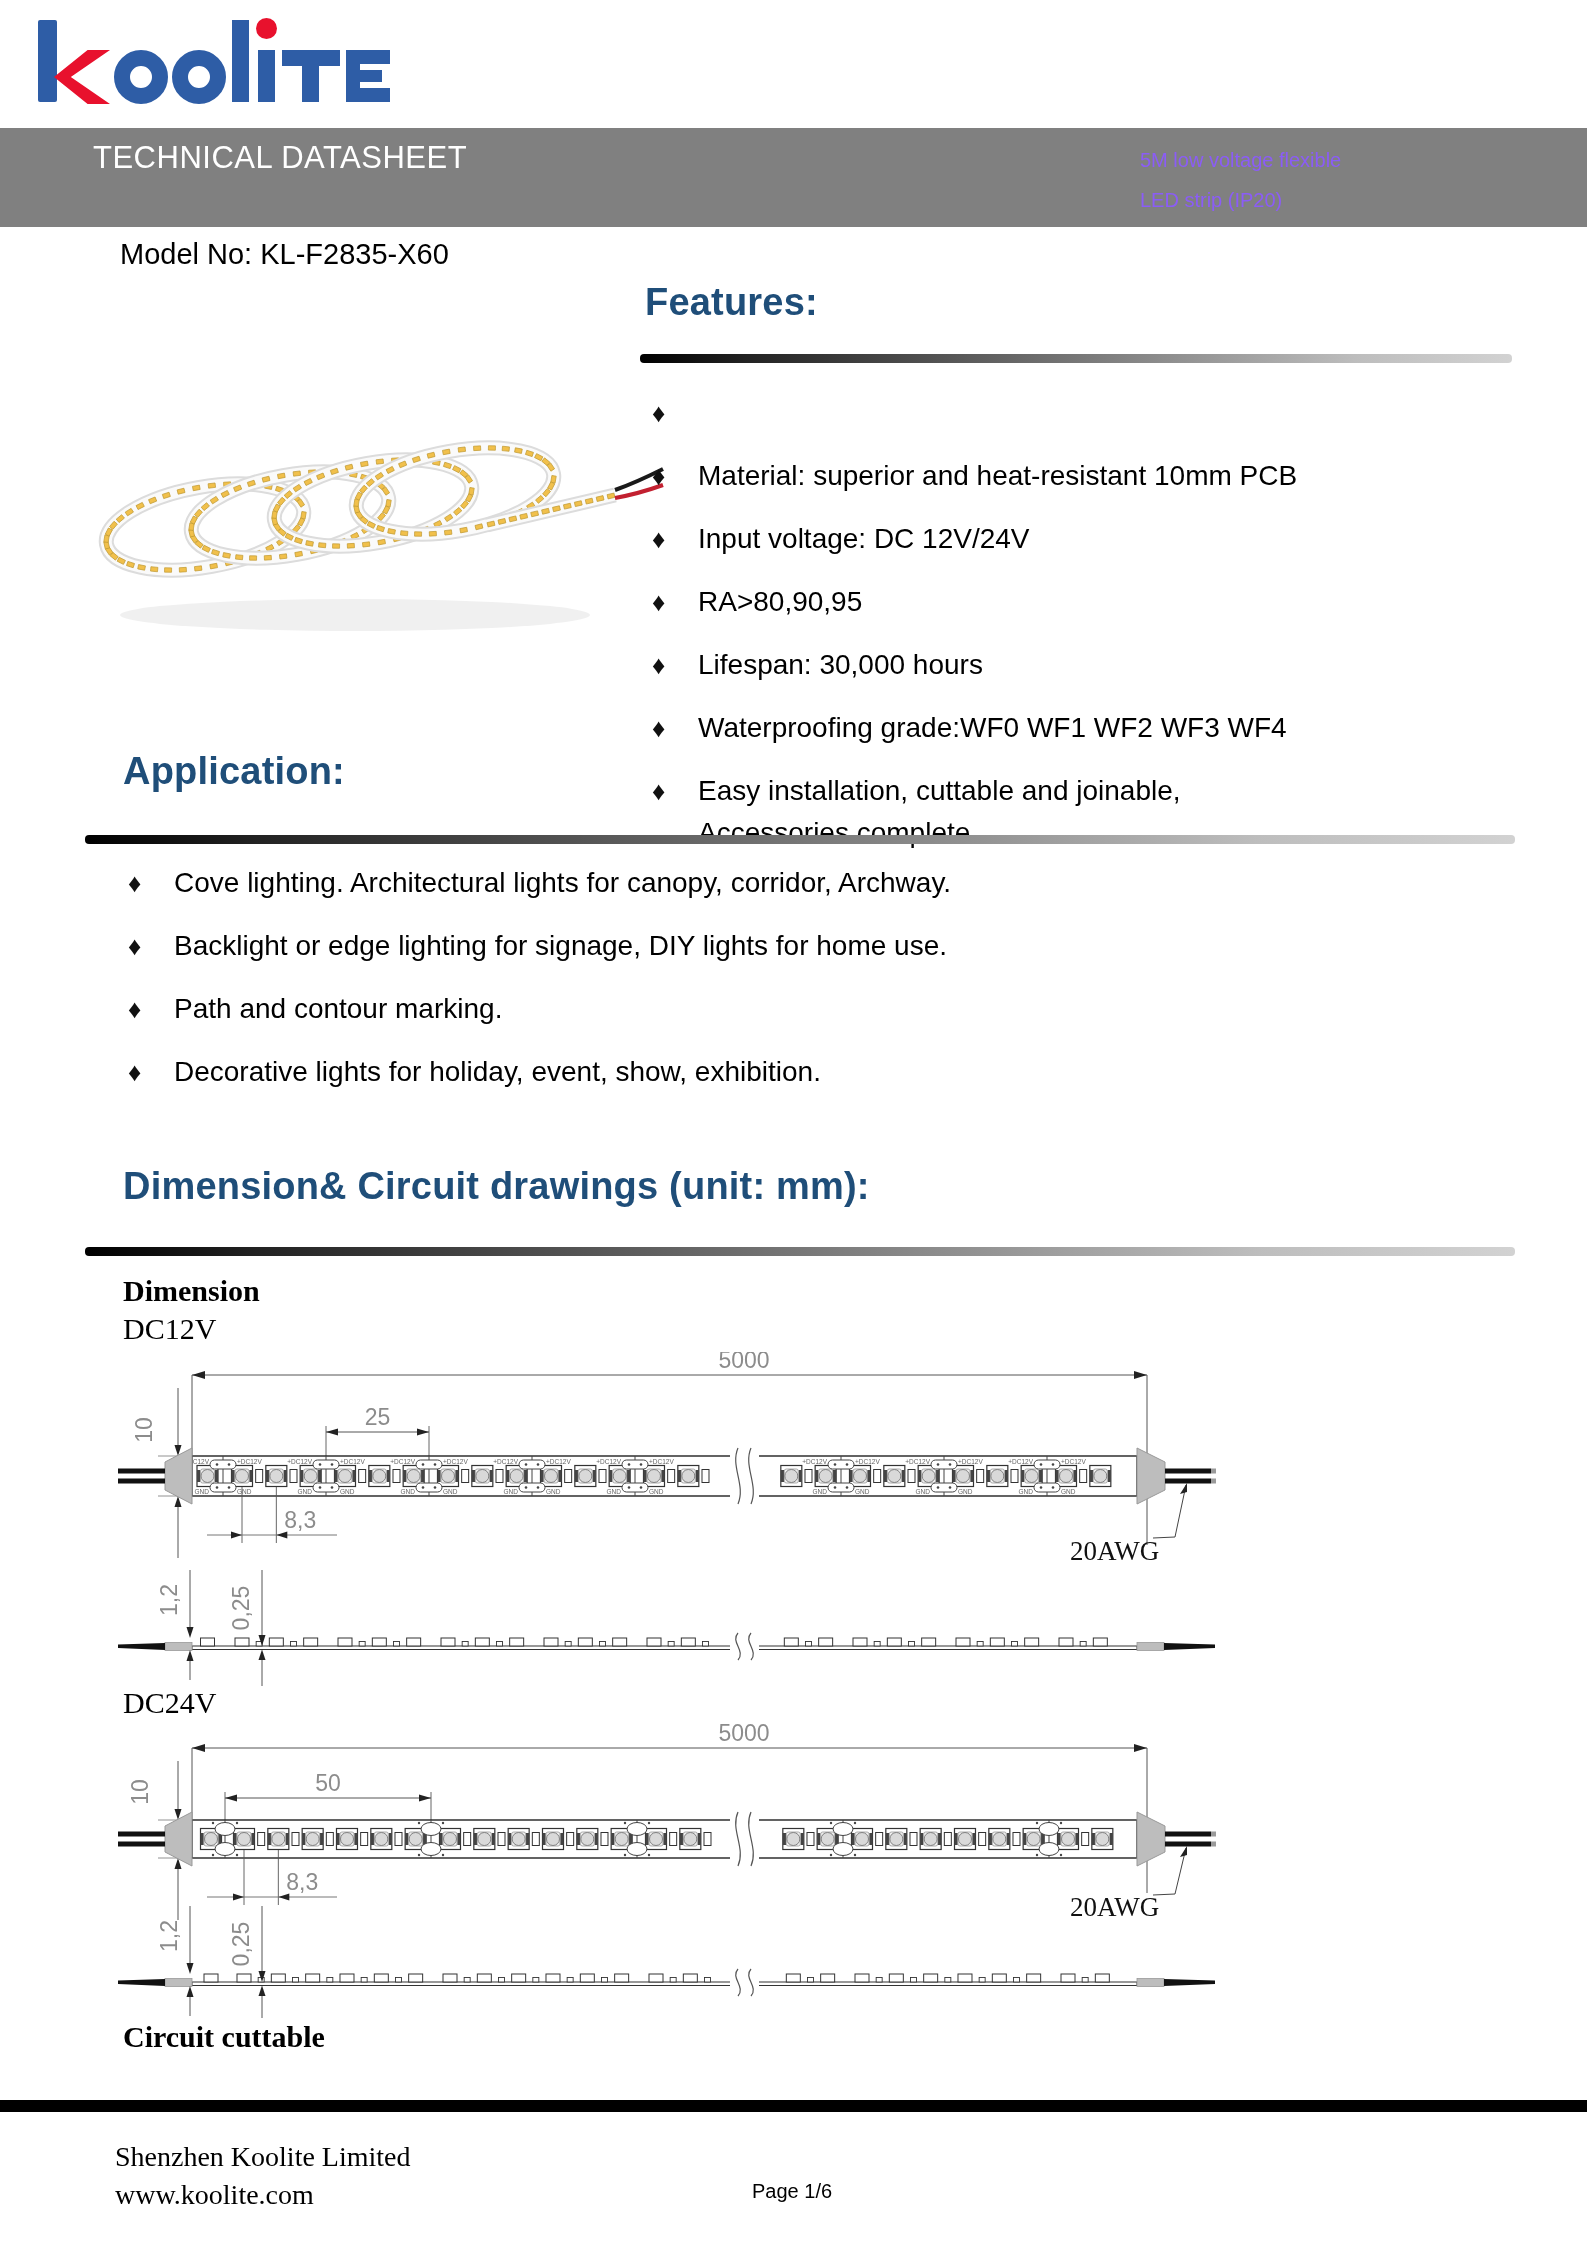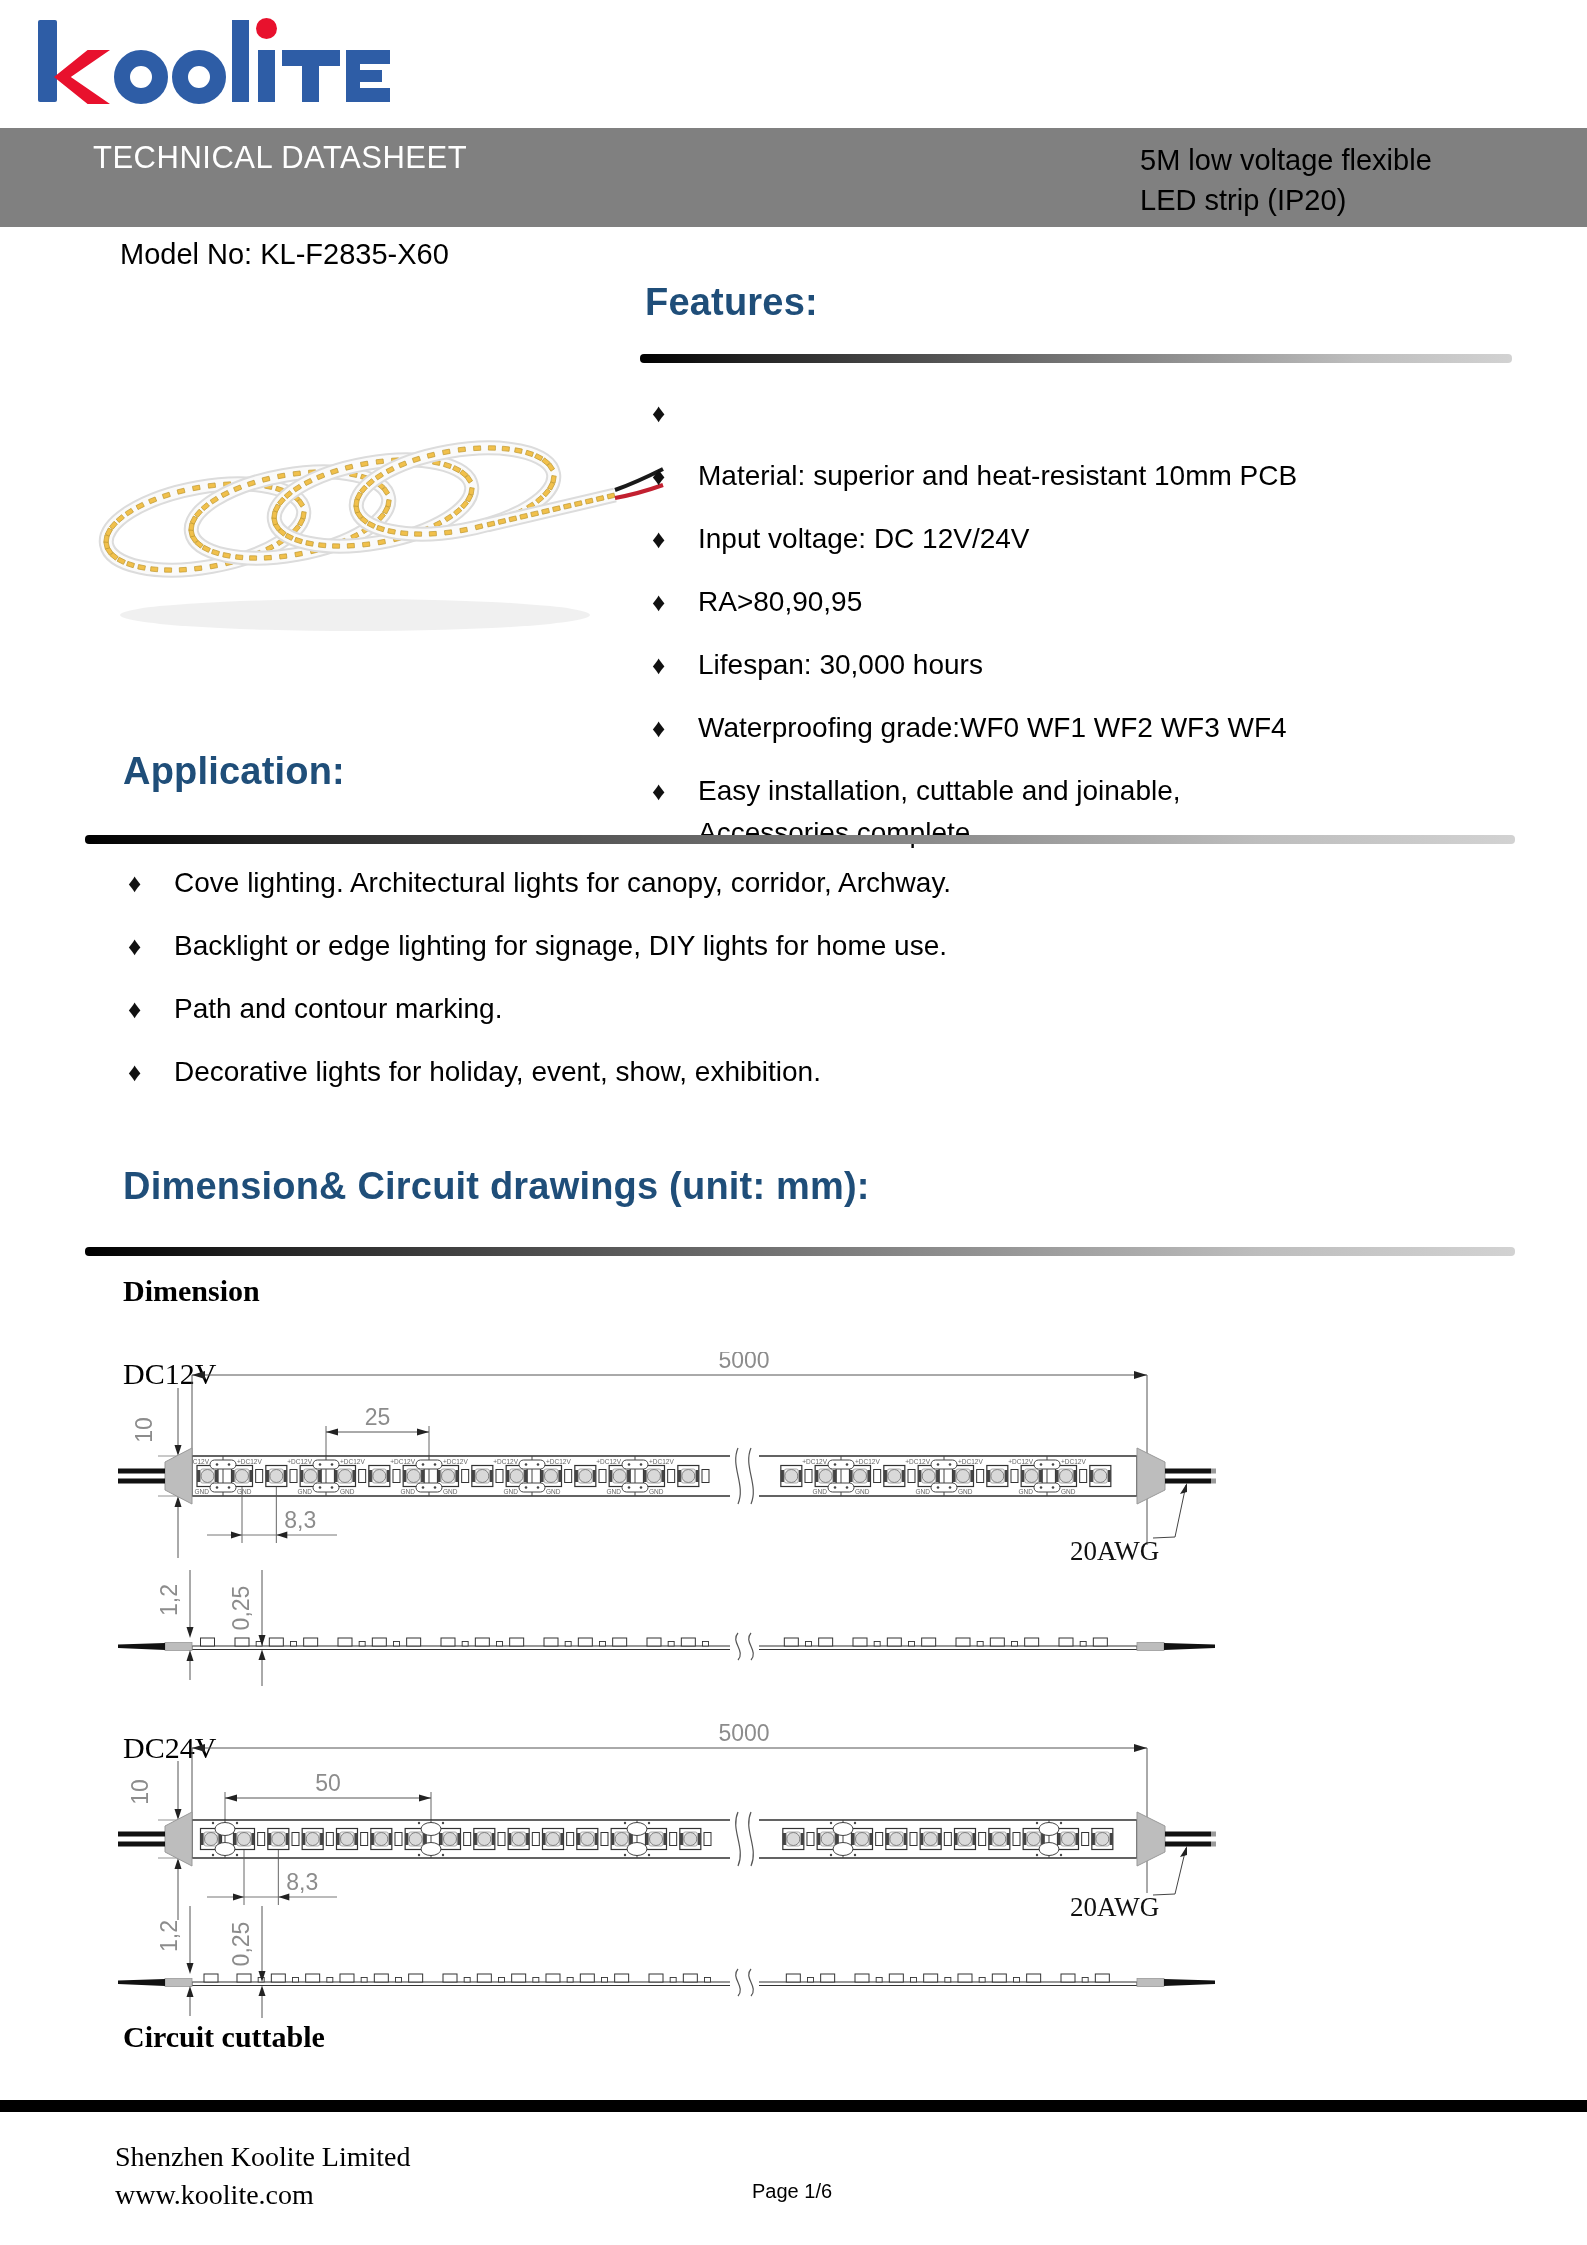--- a/index.html
+++ b/index.html
@@ -12,36 +12,36 @@
   .logo .blue{background:var(--blue-logo);}
   .logo .shape{position:absolute;}
   .logo .dotred{background:var(--red-logo);border-radius:50%;}
   .logo .ring{border:16px solid var(--blue-logo);border-radius:50%;background:#fff;}
   .logo .chev{background:var(--red-logo);
     clip-path:polygon(100% 0%,30% 50%,100% 100%,60% 100%,0% 50%,60% 0%);}
 
   
   .bar{left:0;top:128px;width:1587px;height:99px;background:var(--bar-gray);}
   .bar-left{left:93px;top:140px;font-size:31px;color:#fff;letter-spacing:.5px;}
-  .bar-right{left:1140px;top:140px;font-size:29px;color:#000000;line-height:40px;}
+  .bar-right{left:1140px;top:140px;font-size:20px;color:#8b5cf6;line-height:40px;}
 
   .model{left:120px;top:238px;font-size:29px;}
 
   h2.sec{margin:0;font-size:38px;font-weight:bold;color:var(--blue-head);letter-spacing:.2px;}
   .grad{height:9px;border-radius:4px;
         background:linear-gradient(90deg,#000 0%,#222 12%,#555 35%,#8d8d8d 60%,#bdbdbd 82%,#d2d2d2 100%);}
 
   
   ul.blist{list-style:none;margin:0;padding:0;}
   ul.blist li{display:flex;align-items:flex-start;margin-bottom:21px;font-size:28px;line-height:42px;}
   ul.blist .dia{font-size:26px;line-height:42px;margin-right:0;width:46px;flex:0 0 46px;color:#111;}
 
   
   .serifB{font-family:"Liberation Serif",serif;font-weight:bold;font-size:30px;}
-  .serifR{font-family:"Liberation Serif",serif;font-size:30px;margin-top:45px;}
+  .serifR{font-family:"Liberation Serif",serif;font-size:30px;}
 
   
   .footbar{left:0;top:2100px;width:1587px;height:12px;background:#000;}
   .foot-co{left:115px;top:2138px;font-size:28px;line-height:38px;font-family:Liberation Serif, serif;}
   .foot-page{left:752px;top:2180px;font-size:20px;}
 
   svg text{font-family:"Liberation Sans",sans-serif;}
   svg .dim{fill:#8c8c8c;font-size:23px;}
   svg .tiny{fill:#666;font-size:6.5px;}
   svg .awg{font-family:"Liberation Serif",serif;font-size:27px;fill:#111;}

